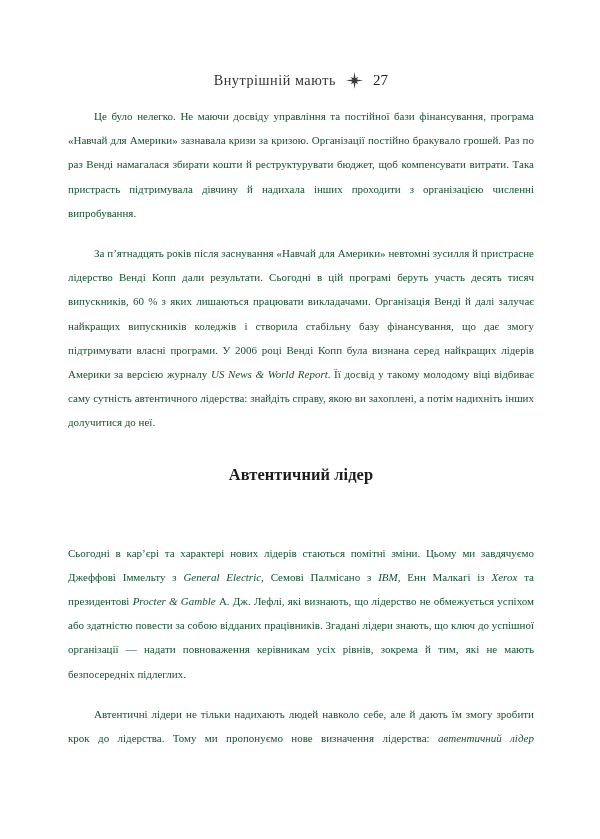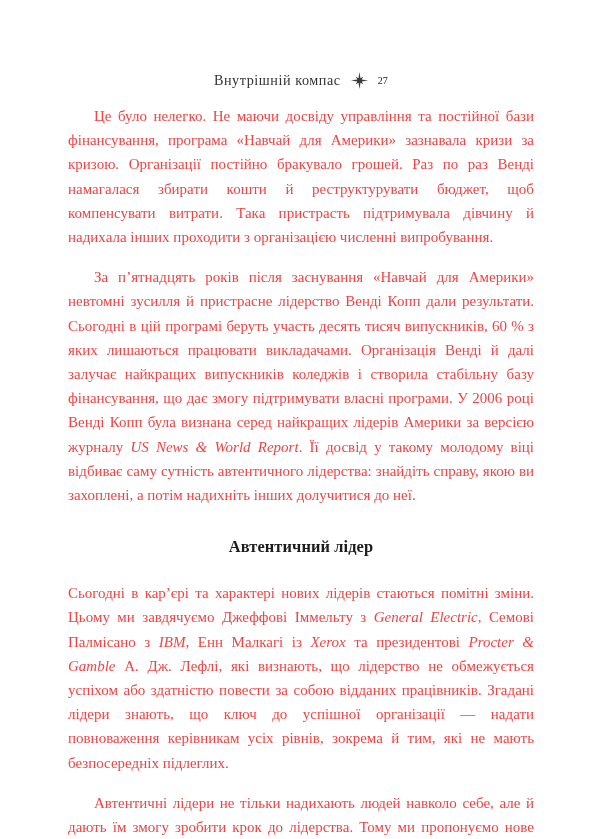--- a/index.html
+++ b/index.html
@@ -46,46 +46,47 @@
     display: inline-flex;
     align-items: center;
     justify-content: center;
     width: 19px;
     height: 19px;
     position: relative;
     top: 0px;
   }
   .header-ornament svg { display: block; }
   .header-folio {
-    font-size: 10px;
+    font-size: 15px;
     font-weight: normal;
     color: #1d1d1d;
     letter-spacing: 0.2px;
   }
 
   
   .textblock {
     position: absolute;
     top: 104px;
     left: 68px;
     width: 466px;
   }
 
   p.para {
     margin: 0;
-    font-size: 15px;
+    font-size: 11px;
     line-height: 24.2px;
     text-align: justify;
     text-justify: inter-word;
     text-indent: 26px;
     hyphens: manual;
-    color: #ef4444;
+    color: #14532d;
   }
   p.para.noindent {
     text-indent: 0;
+    margin-top: 32px;
   }
   p.para + p.para {
     margin-top: 16px;
   }
 
   
   p.para {
     text-align-last: left;
   }
   
@@ -110,21 +111,21 @@
 
   .space-before-heading { height: 28px; }
   .space-after-heading  { height: 22px; }
 </style>
 </head>
 <body>
 
 <div class="page">
 
   <div class="running-header">
-    <span class="header-title">Внутрішній компас</span>
+    <span class="header-title">Внутрішній мають</span>
 
     <span class="header-ornament">
       <svg viewBox="0 0 24 24" width="19" height="19" aria-hidden="true">
         <path d="M12 1.2 L13.25 9.2 L16.6 7.4 L14.8 10.75 L22.8 12 L14.8 13.25 L16.6 16.6 L13.25 14.8 L12 22.8 L10.75 14.8 L7.4 16.6 L9.2 13.25 L1.2 12 L9.2 10.75 L7.4 7.4 L10.75 9.2 Z" fill="#3a3a3a"></path>
       </svg>
     </span>
 
     <span class="header-folio">27</span>
   </div>
 

